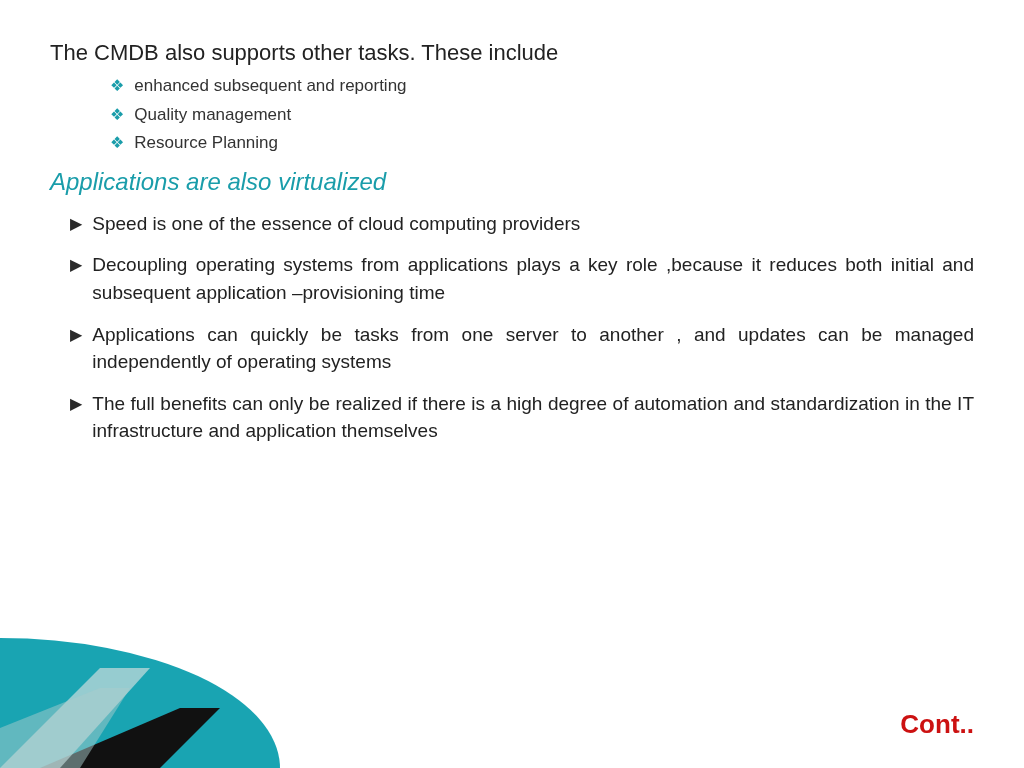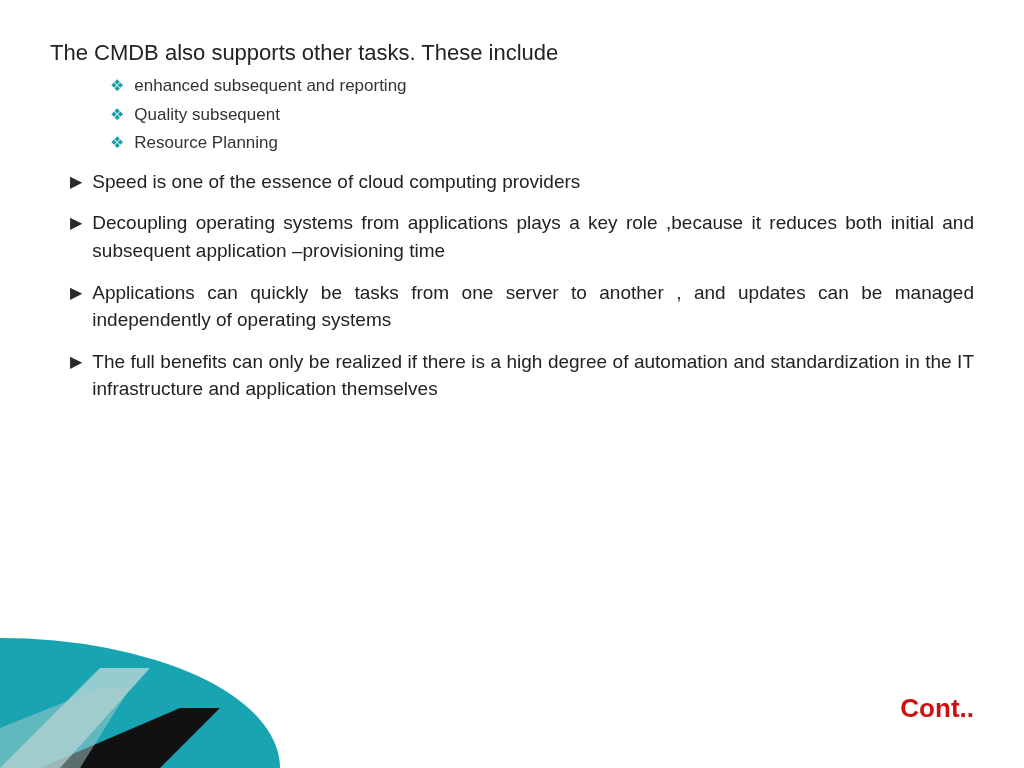--- a/index.html
+++ b/index.html
@@ -97,21 +97,21 @@
       z-index: 0;
     }
 
     .bottom-decoration svg {
       width: 100%;
       height: 100%;
     }
 
     .cont-label {
       position: absolute;
-      bottom: 44px;
+      bottom: 28px;
       right: 50px;
       font-size: 26px;
       font-weight: bold;
       color: #cc1111;
       z-index: 2;
     }
   </style>
 </head>
 <body>
 
@@ -119,28 +119,29 @@
 
   <p class="intro-text">The CMDB also supports other tasks. These include</p>
 
   <ul class="bullet-list">
     <li>
       <span class="diamond-icon">❖</span>
       <span class="li-text">enhanced subsequent and reporting</span>
     </li>
     <li>
       <span class="diamond-icon">❖</span>
-      <span class="li-text">Quality subsequent</span>
+      <span class="li-text">Quality management</span>
     </li>
     <li>
       <span class="diamond-icon">❖</span>
       <span class="li-text">Resource Planning</span>
     </li>
   </ul>
 
+  <p class="section-heading">Applications are also virtualized</p>
 
   <ul class="arrow-list">
     <li>
       <span class="arrow-icon">▶</span>
       <span class="li-text">Speed is one of the essence of cloud computing providers</span>
     </li>
     <li>
       <span class="arrow-icon">▶</span>
       <span class="li-text">Decoupling  operating  systems  from  applications  plays  a  key  role  ,because  it reduces both initial and subsequent application –provisioning time</span>
     </li>

